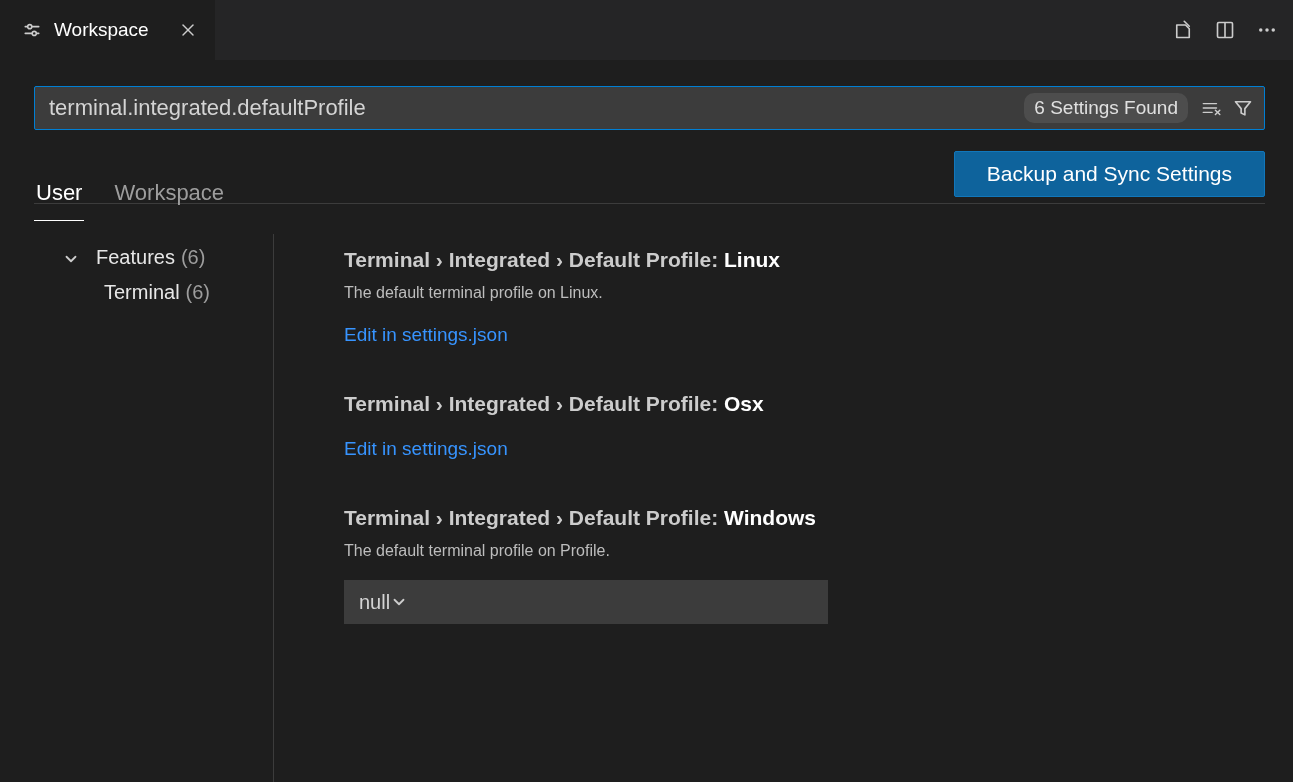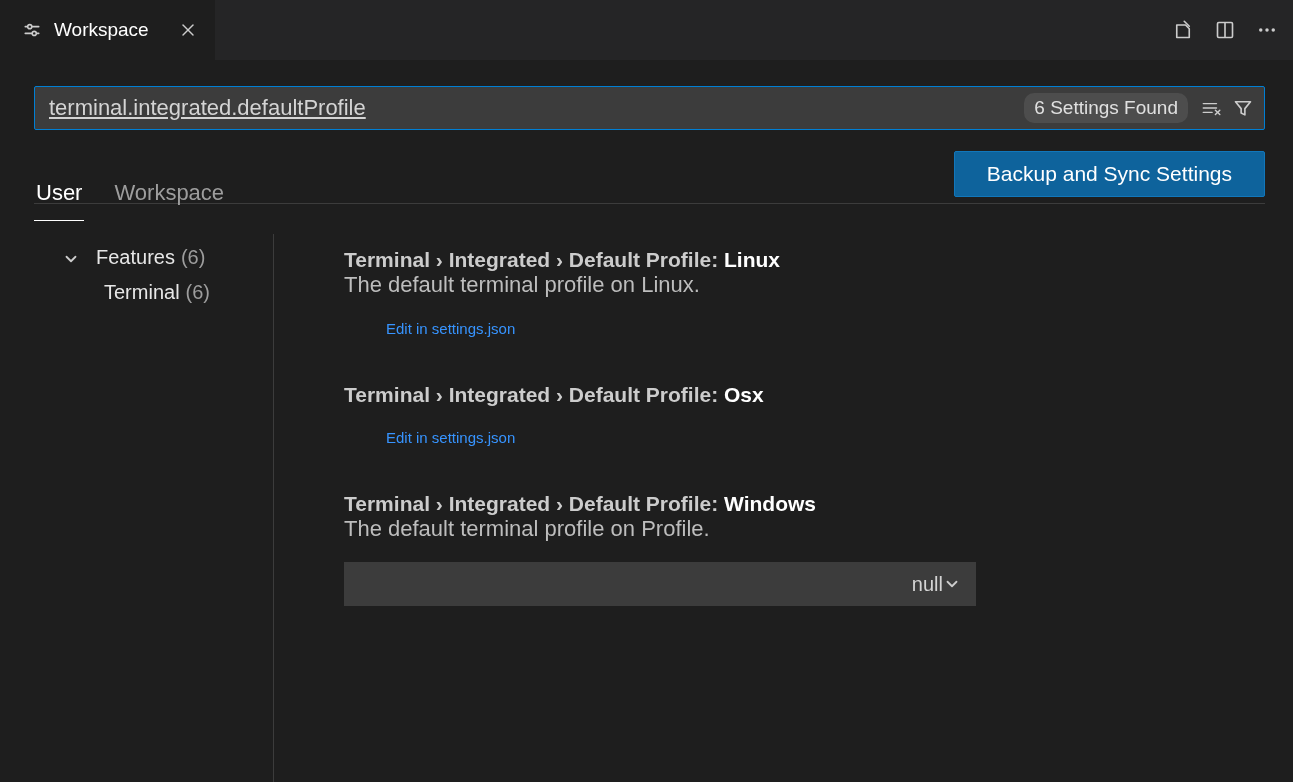--- a/index.html
+++ b/index.html
@@ -82,21 +82,20 @@
   .searchbox input {
     flex: 1;
     background: transparent;
     border: none;
     outline: none;
     color: var(--fg);
     font-size: 22px;
     padding: 0 14px;
     height: 100%;
     font-family: inherit;
-    text-decoration: underline;
   }
   .searchbox .count {
     background: #4d4d4d;
     color: #e0e0e0;
     padding: 4px 10px;
     border-radius: 10px;
     font-size: 19px;
     white-space: nowrap;
     margin-right: 6px;
   }
@@ -176,40 +175,40 @@
     margin-bottom: 46px;
   }
   .setting-title {
     font-size: 21px;
     color: var(--fg-heading);
     font-weight: 600;
   }
   .setting-title .path { font-weight: 600; color: #cccccc; }
   .setting-title .leaf { color: var(--fg-bright); font-weight: 700; }
   .setting-desc {
-    font-size: 22px;
+    font-size: 16px;
     color: #bdbdbd;
+    margin-top: 12px;
   }
   .setting-link {
     display: inline-block;
     color: var(--link);
-    font-size: 15px;
+    font-size: 19px;
     margin-top: 22px;
     cursor: pointer;
-    margin-left: 42px;
   }
   .setting-dropdown {
     margin-top: 20px;
-    width: 632px;
+    width: 484px;
     height: 44px;
     background: var(--dropdown-bg);
     border: 1px solid #3c3c3c;
     display: flex;
     align-items: center;
-    justify-content: flex-end;
+    justify-content: flex-start;
     padding: 0 14px;
     font-size: 20px;
     color: var(--fg);
     cursor: pointer;
   }
 
   svg { display:block; }
 </style>
 </head>
 <body>

